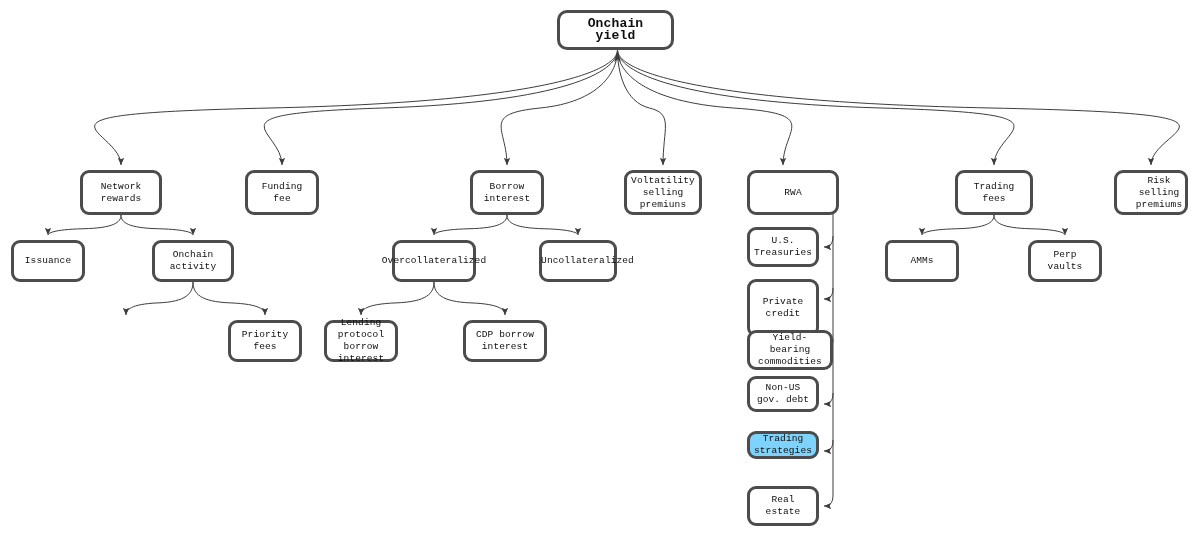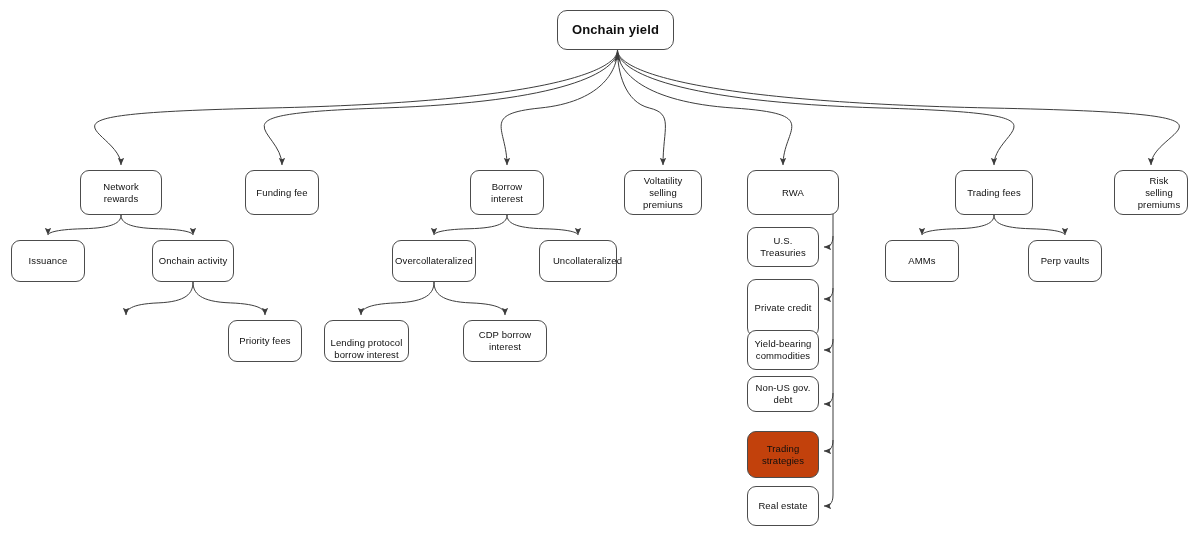--- a/index.html
+++ b/index.html
@@ -30,26 +30,27 @@
     position: absolute;
     left: 0;
     top: 0;
     width: 1200px;
     height: 537px;
   }
   .node {
     position: absolute;
     box-sizing: border-box;
     background: #ffffff;
-    border: 1px solid #701a75;
+    border: 3px solid #701a75;
     border-radius: 9px;
     display: flex;
     align-items: center;
     justify-content: center;
     text-align: center;
+    font-family: Liberation Mono, monospace;
   }
   .node-label {
     display: block;
     font-size: 9.5px;
     line-height: 12px;
     color: #0f0f0f;
     letter-spacing: 0.1px;
     padding: 0 4px;
     white-space: pre-line;
   }
@@ -139,40 +140,40 @@
       </div>
       <div class="node" style="left: 885px; top: 240px; width: 74px; height: 42px; border-color: rgb(76, 76, 76); background: rgb(255, 255, 255); border-radius: 7px;">
         <span class="node-label" style="color: rgb(15, 15, 15);">AMMs</span>
       </div>
       <div class="node" style="left: 1028px; top: 240px; width: 74px; height: 42px; border-color: rgb(76, 76, 76); background: rgb(255, 255, 255);">
         <span class="node-label" style="color: rgb(15, 15, 15);">Perp vaults</span>
       </div>
       <div class="node" style="left: 228px; top: 320px; width: 74px; height: 42px; border-color: rgb(76, 76, 76); background: rgb(255, 255, 255);">
         <span class="node-label" style="color: rgb(15, 15, 15);">Priority fees</span>
       </div>
-      <div class="node" style="left: 324px; top: 320px; width: 85px; height: 42px; border-color: rgb(76, 76, 76); background: rgb(255, 255, 255); align-items: flex-end;">
+      <div class="node" style="left: 324px; top: 320px; width: 74px; height: 42px; border-color: rgb(76, 76, 76); background: rgb(255, 255, 255);">
         <span class="node-label" style="color: rgb(15, 15, 15);">Lending protocol
 borrow interest</span>
       </div>
       <div class="node" style="left: 463px; top: 320px; width: 84px; height: 42px; border-color: rgb(76, 76, 76); background: rgb(255, 255, 255);">
         <span class="node-label" style="color: rgb(15, 15, 15);">CDP borrow interest</span>
       </div>
       <div class="node" style="left: 747px; top: 227px; width: 72px; height: 40px; border-color: rgb(76, 76, 76); background: rgb(255, 255, 255);">
         <span class="node-label" style="color: rgb(15, 15, 15);">U.S. Treasuries</span>
       </div>
       <div class="node" style="left: 747px; top: 279px; width: 72px; height: 58px; border-color: rgb(76, 76, 76); background: rgb(255, 255, 255);">
         <span class="node-label" style="color: rgb(15, 15, 15);">Private credit</span>
       </div>
-      <div class="node" style="left: 747px; top: 330px; width: 72px; height: 40px; border-color: rgb(76, 76, 76); background: rgb(255, 255, 255);">
+      <div class="node" style="left: 747px; top: 330px; width: 86px; height: 40px; border-color: rgb(76, 76, 76); background: rgb(255, 255, 255);">
         <span class="node-label" style="color: rgb(15, 15, 15);">Yield-bearing
 commodities</span>
       </div>
       <div class="node" style="left: 747px; top: 376px; width: 72px; height: 36px; border-color: rgb(76, 76, 76); background: rgb(255, 255, 255);">
         <span class="node-label" style="color: rgb(15, 15, 15);">Non-US gov. debt</span>
       </div>
-      <div class="node" style="left: 747px; top: 431px; width: 72px; height: 47px; border-color: rgb(76, 76, 76); background: #c2410c;">
+      <div class="node" style="left: 747px; top: 431px; width: 72px; height: 28px; border-color: rgb(76, 76, 76); background: #7dd3fc;">
         <span class="node-label" style="color: rgb(15, 15, 15);">Trading strategies</span>
       </div>
       <div class="node" style="left: 747px; top: 486px; width: 72px; height: 40px; border-color: rgb(76, 76, 76); background: rgb(255, 255, 255);">
         <span class="node-label" style="color: rgb(15, 15, 15);">Real estate</span>
       </div>
     </div>
 </div>
 
 </body></html>

